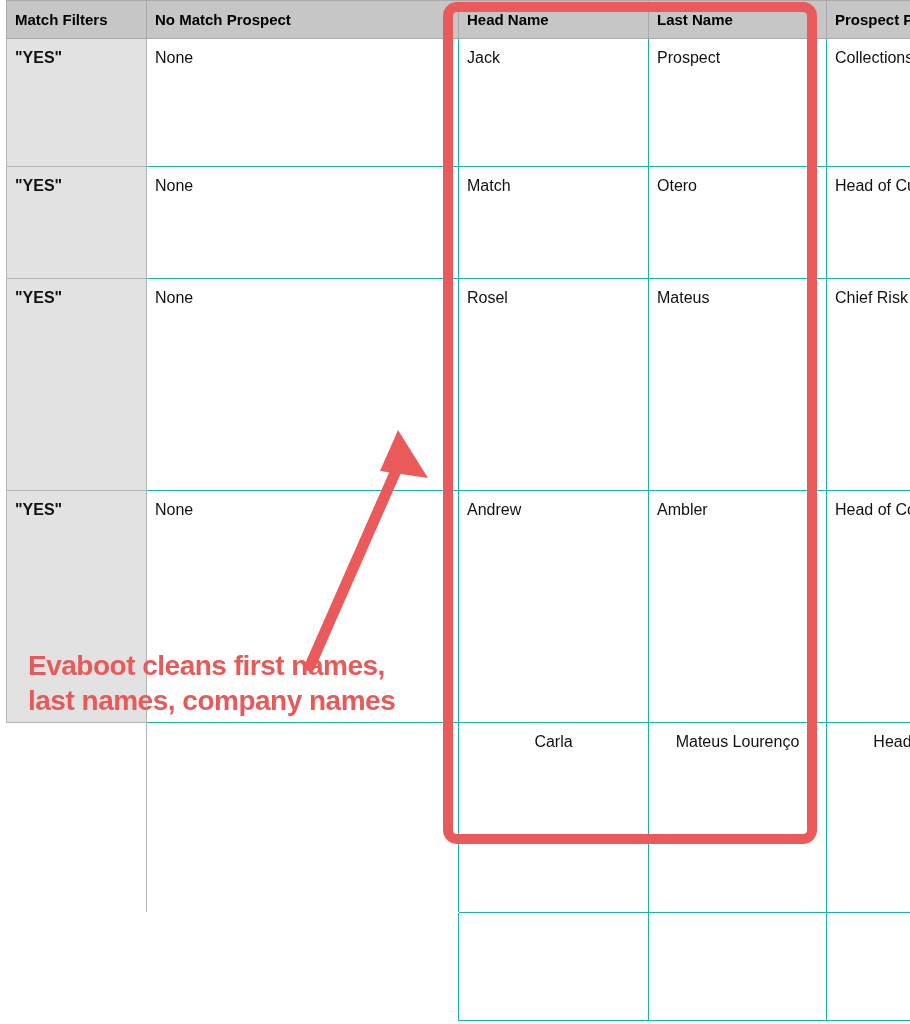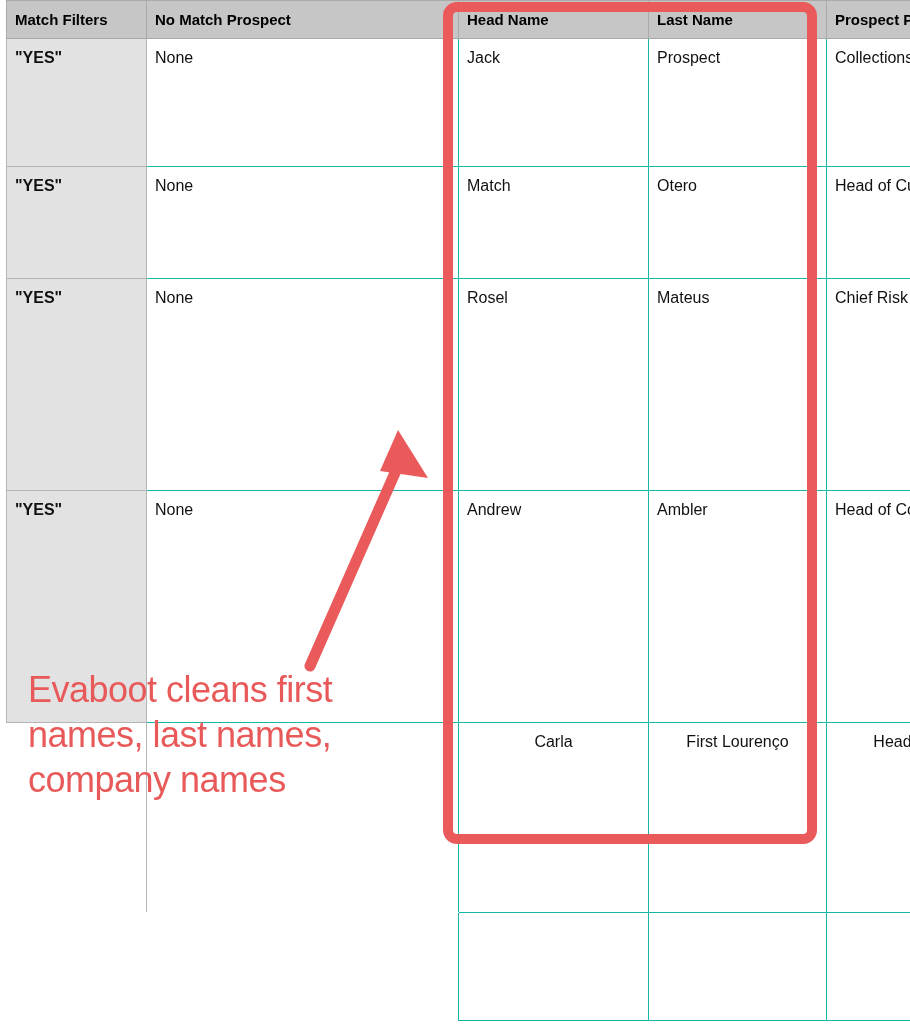--- a/index.html
+++ b/index.html
@@ -68,25 +68,25 @@
     height: 842px;
     border: 10px solid #ea5a5a;
     border-radius: 14px;
     pointer-events: none;
   }
 
   
   .annotation {
     position: absolute;
     left: 28px;
-    top: 667px;
+    top: 648px;
     width: 400px;
     color: #e85a5a;
-    font-size: 36px;
-    font-weight: 400;
+    font-size: 28px;
+    font-weight: 700;
     line-height: 1.25;
     letter-spacing: -0.5px;
   }
 
   
   .arrow {
     position: absolute;
     left: 280px;
     top: 426px;
     pointer-events: none;
@@ -139,21 +139,21 @@
         <td class="matchcol">"YES"</td>
         <td>None</td>
         <td>Andrew</td>
         <td>Ambler</td>
         <td>Head of Co</td>
       </tr>
       <tr class="r4">
         <td class="matchcol" style="background:#fff;border-left-color:#fff;border-bottom-color:#fff;"></td>
         <td style="border-left-color:#fff;border-bottom-color:#fff;"></td>
         <td>Carla</td>
-        <td>First Lourenço</td>
+        <td>Mateus Lourenço</td>
         <td>Head of Cre</td>
       </tr>
       <tr class="r5">
         <td class="matchcol" style="background:#fff;border:none;"></td>
         <td style="border:none;"></td>
         <td></td>
         <td></td>
         <td></td>
       </tr>
     </tbody>

